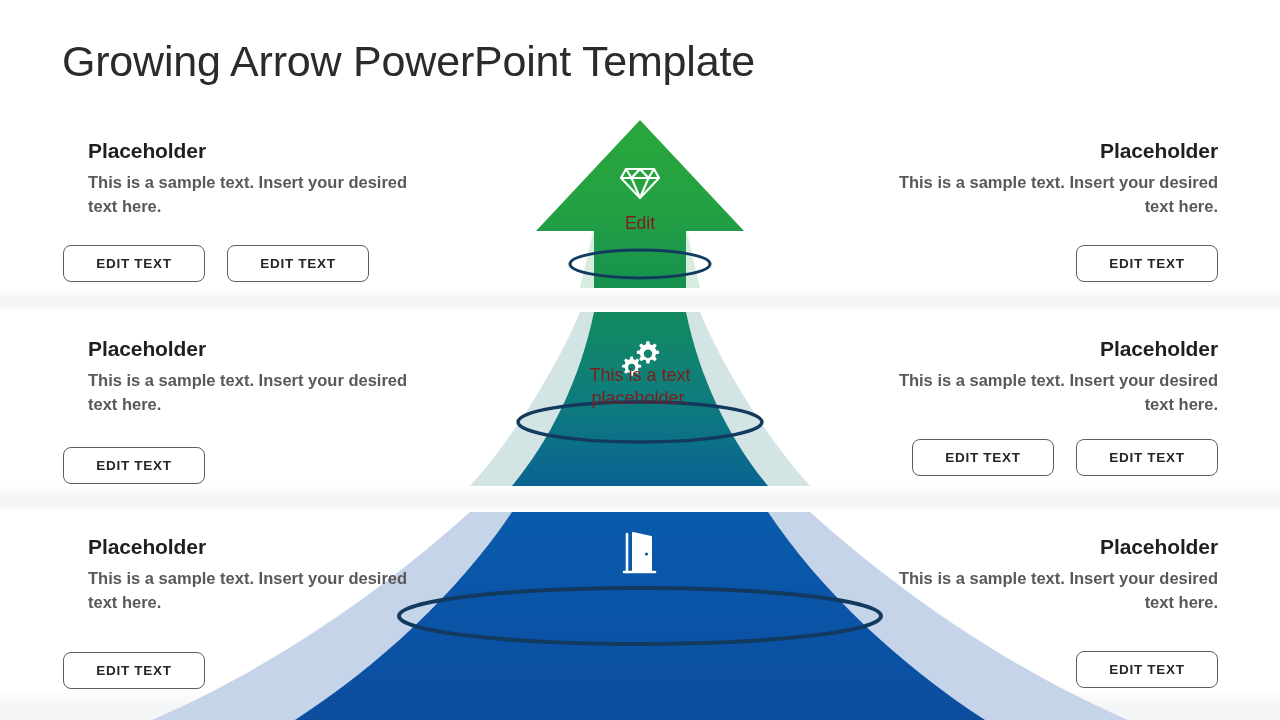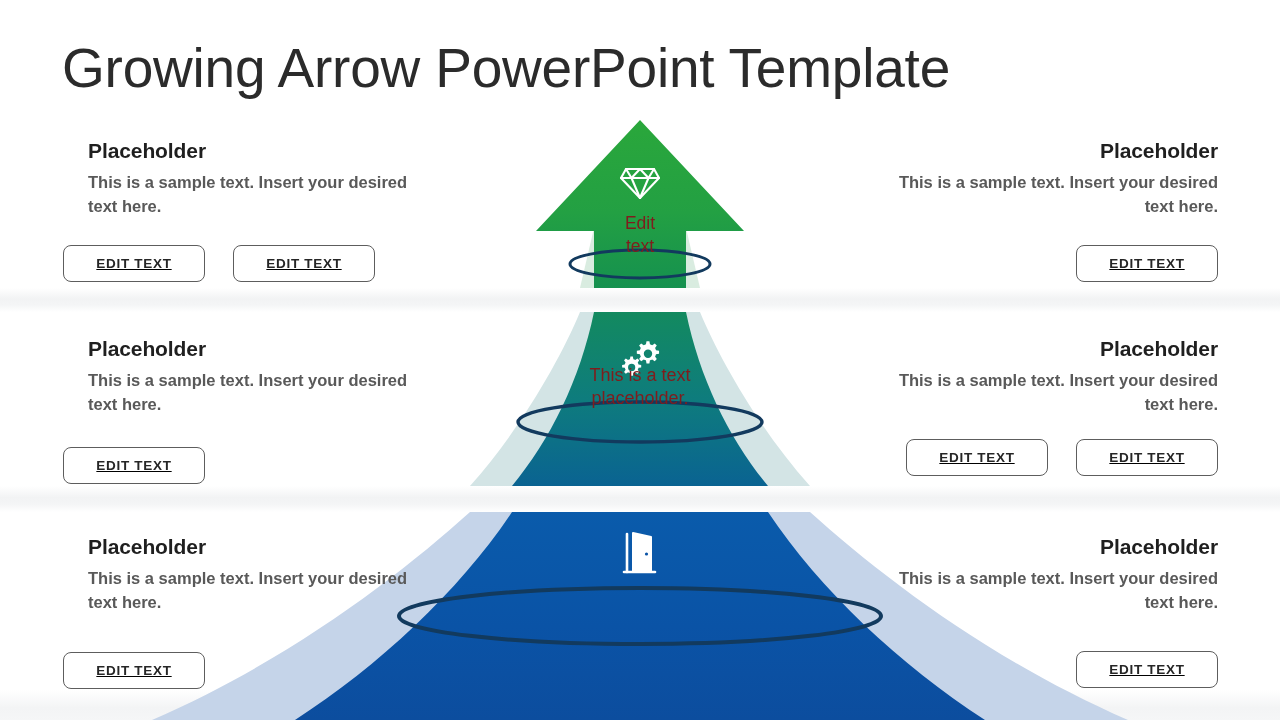--- a/index.html
+++ b/index.html
@@ -39,21 +39,21 @@
     width: 1280px;
     height: 720px;
     z-index: 1;
   }
 
   
   #page-title {
     position: absolute;
     left: 62px;
     top: 38px;
-    font-size: 55px;
+    font-size: 43px;
     font-weight: 400;
     color: #2b2b2b;
     letter-spacing: -0.2px;
     line-height: 1.1;
     white-space: nowrap;
     z-index: 5;
   }
 
   
   .txt-block {
@@ -77,23 +77,22 @@
     font-weight: 700;
     color: #595959;
     margin: 0;
     line-height: 1.42;
   }
 
   
   .btn-row {
     position: absolute;
     display: flex;
-    gap: 28px;
+    gap: 22px;
     z-index: 6;
-    text-decoration: underline;
   }
   .btn-row.left  { left: 63px; justify-content: flex-start; }
   .btn-row.right { right: 62px; justify-content: flex-end; }
 
   .edit-btn {
     box-sizing: border-box;
     min-width: 142px;
     height: 37px;
     padding: 0 18px;
     border: 1.4px solid #5d5d5d;
@@ -204,21 +203,20 @@
     <svg width="44" height="36" viewBox="0 0 44 36" fill="none" stroke="#ffffff" stroke-width="2.1" stroke-linejoin="round" stroke-linecap="round">
       <path d="M8 4 H36 L41 13 L22 33 L3 13 Z"></path>
       <path d="M3 13 H41"></path>
       <path d="M8 4 L13.5 13 L22 33"></path>
       <path d="M36 4 L30.5 13 L22 33"></path>
       <path d="M13.5 13 L22 4 L30.5 13"></path>
     </svg>
   </div>
   <div class="arrow-text t1">
     <div>Edit</div>
-    <div>text</div>
   </div>
 
   <div class="txt-block left" style="top:337px;">
     <div class="ph-heading">Placeholder</div>
     <div class="ph-body">This is a sample text. Insert your desired text here.</div>
   </div>
   <div class="btn-row left" style="top:447px;">
     <div class="edit-btn">EDIT TEXT</div>
   </div>
 

